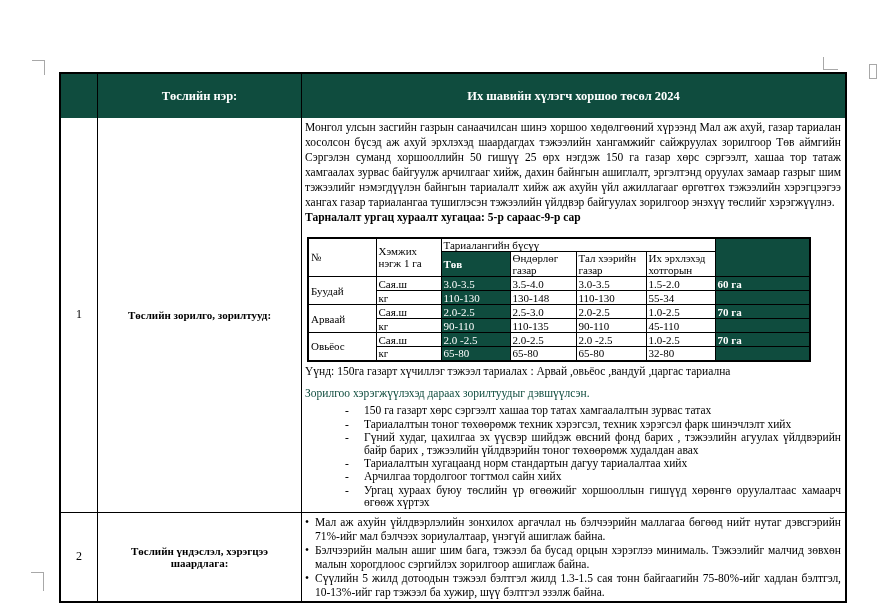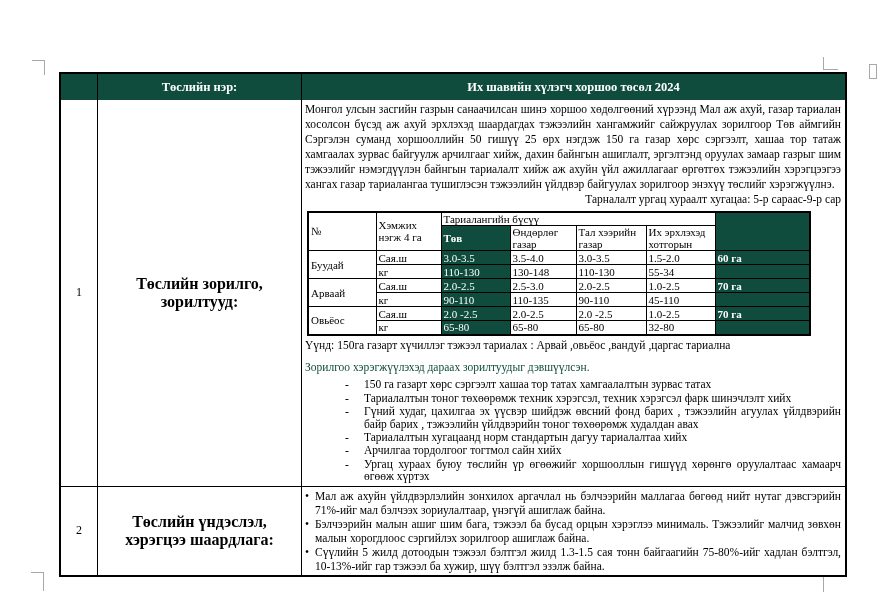--- a/index.html
+++ b/index.html
@@ -20,31 +20,31 @@
   .doc-table {
     position:absolute; left:59px; top:72px; width:788px;
     display:grid; grid-template-columns:36px 204px 1fr;
     border:2px solid #000; background:#fff;
   }
   .cell { border-left:1px solid #000; }
   .cell.first { border-left:none; }
   .row2-cell { border-top:1px solid #000; }
   .hdr {
     background:var(--green,#0f4c3e); color:#fff; font-weight:bold; font-size:12.5px;
-    display:flex; align-items:center; justify-content:center; height:26px;
+    display:flex; align-items:center; justify-content:center; height:44px;
   }
   .num-cell { display:flex; align-items:center; justify-content:center; font-size:12px; }
   .label-cell {
     display:flex; align-items:center; justify-content:center; text-align:center;
-    font-weight:bold; font-size:16px; padding:2px 6px;
+    font-weight:bold; font-size:11px; padding:2px 6px;
   }
   .content-cell { padding:2px 4px 2px 3px; font-size:11.5px; }
 
   .para { text-align:justify; line-height:1.3; }
-  .sched { font-weight:normal; line-height:1.3; margin-bottom:4px;text-align:right; }
+  .sched { font-weight:bold; line-height:1.3; margin-bottom:12px; }
 
   
   table.crop { border-collapse:collapse; border:2px solid #000; margin:1px 0 2px 2px; }
   table.crop td {
     border:1px solid #000; vertical-align:middle;
     font-size:11px; line-height:1.1; padding:0 2px; height:14px;
   }
   td.green { background:var(--green,#0f4c3e); color:#fff; }
   td.green.bold { font-weight:bold; }
   .note { line-height:1.25; }
@@ -86,21 +86,21 @@
             <col style="width:65px">
             <col style="width:69px">
           <col style="width:66px">
             <col style="width:70px">
             <col style="width:69px">
             <col style="width:95px">
         </colgroup>
         <tbody>
             <tr>
           <td rowspan="2">№</td>
-          <td rowspan="2">Хэмжих нэгж 4 га</td>
+          <td rowspan="2">Хэмжих нэгж 1 га</td>
           <td colspan="4">Тариалангийн  бүсүү</td>
           <td rowspan="2" class="green"></td>
         </tr>
         <tr>
           <td class="green bold">Төв</td>
           <td>Өндөрлөг газар</td>
           <td>Тал хээрийн газар</td>
           <td>Их эрхлэхэд хотгорын</td>
         </tr>
         <tr>

